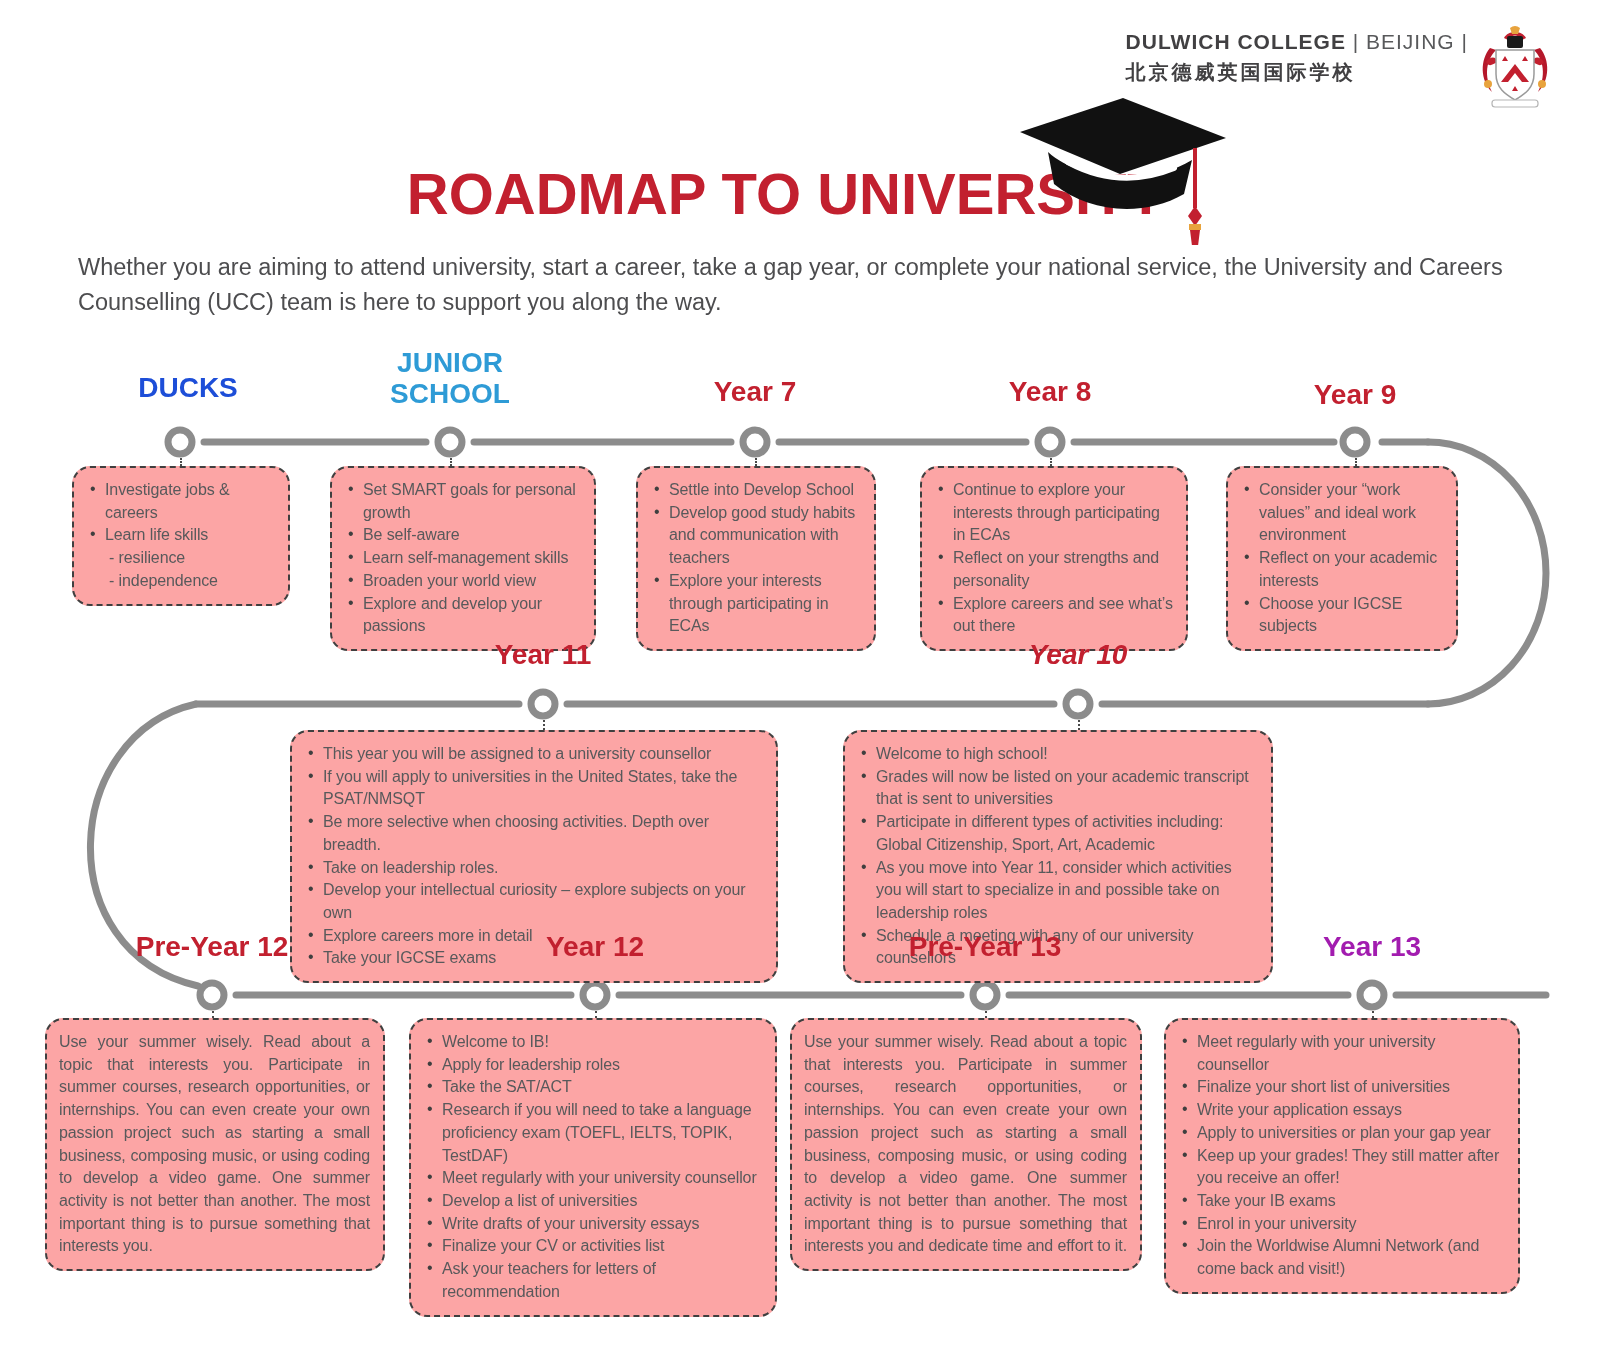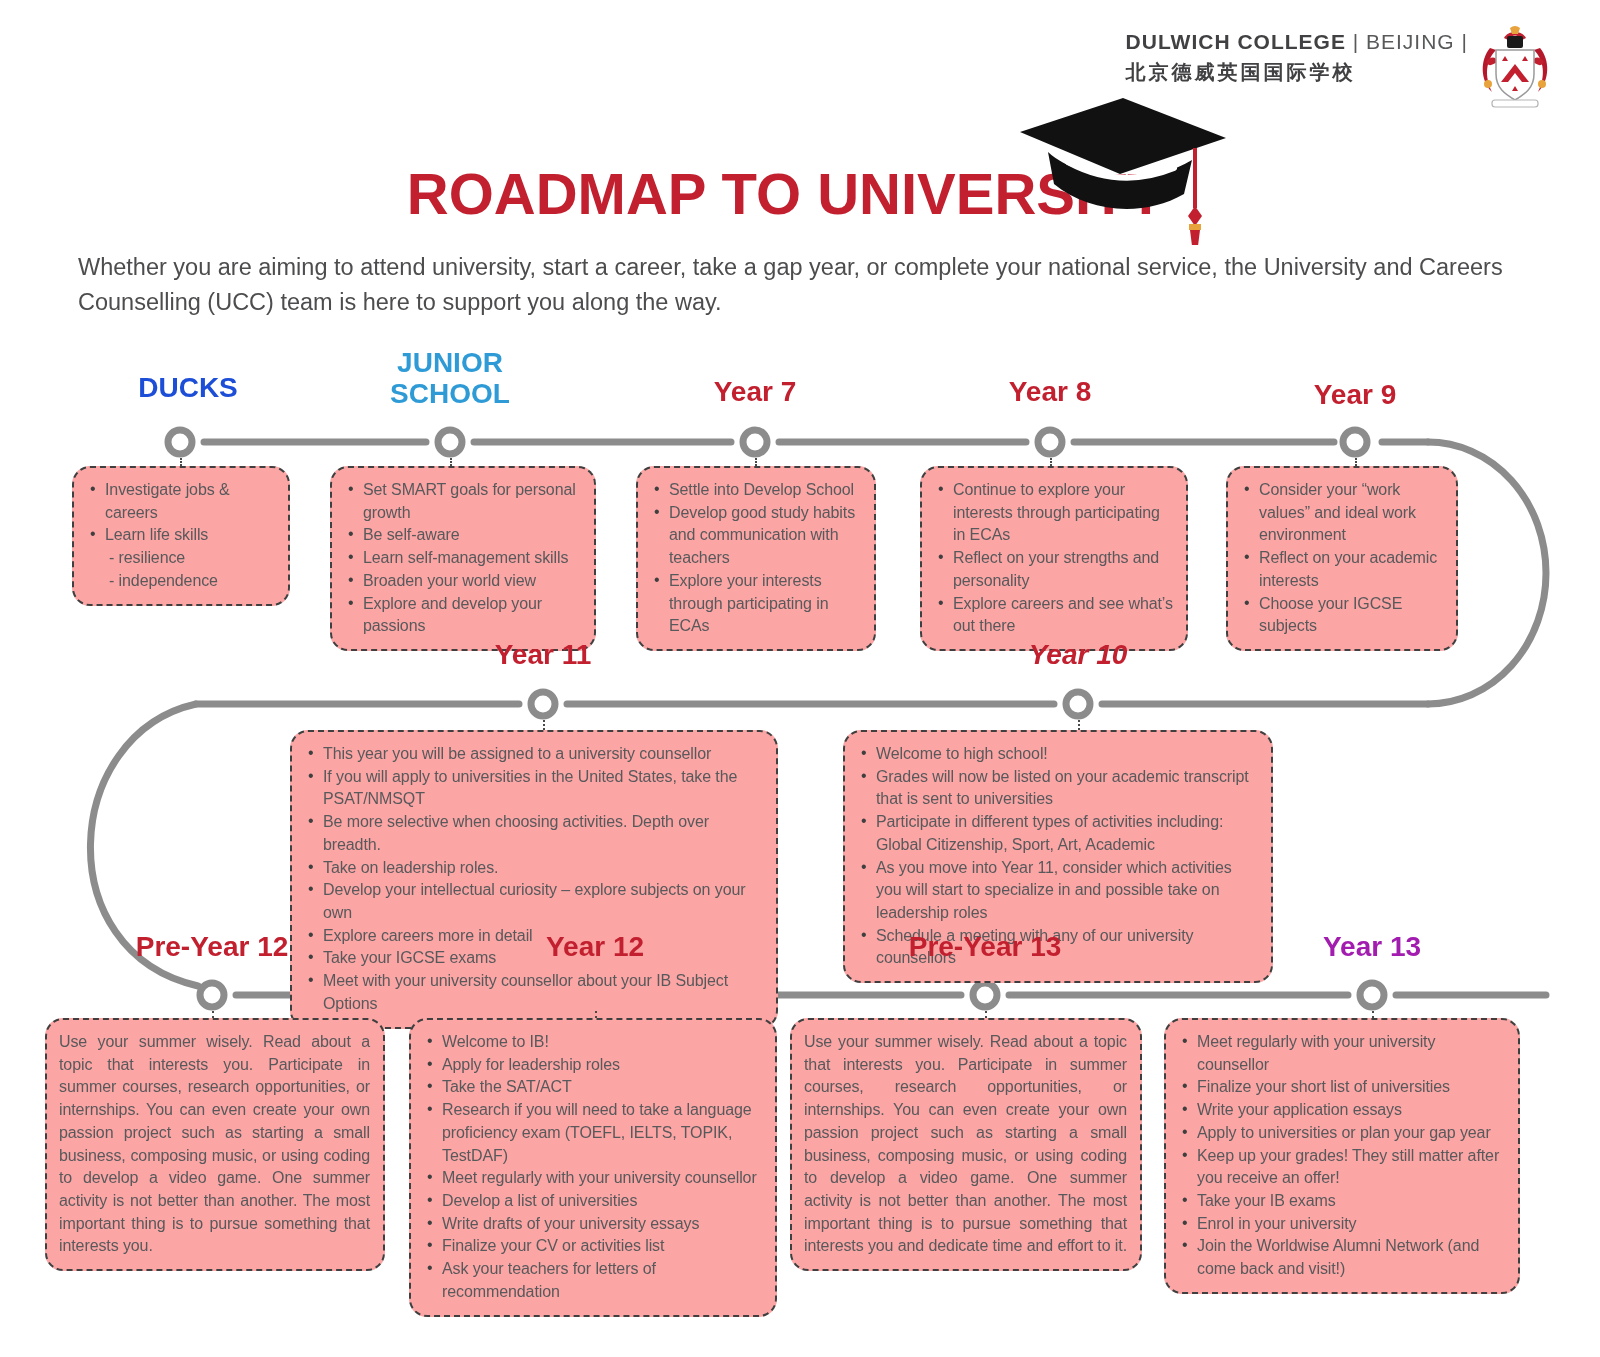--- a/index.html
+++ b/index.html
@@ -157,21 +157,20 @@
       <div class="stub" style="left: 543px; top: 720px; height: 10px;"></div>
       <div class="stage-box" style="left: 290px; top: 730px; width: 488px;">
         <ul>
           <li>This year you will be assigned to a university counsellor</li>
           <li>If you will apply to universities in the United States, take the PSAT/NMSQT</li>
           <li>Be more selective when choosing activities. Depth over breadth.</li>
           <li>Take on leadership roles.</li>
           <li>Develop your intellectual curiosity – explore subjects on your own</li>
           <li>Explore careers more in detail</li>
           <li>Take your IGCSE exams</li>
-          <li>Meet with your university counsellor about your IB Subject Options</li>
         </ul>
       </div>
       <div class="stage-label" style="left: 1078px; top: 640px; color: rgb(194, 32, 47); font-style: italic;">Year 10</div>
       <div class="stub" style="left: 1078px; top: 720px; height: 10px;"></div>
       <div class="stage-box" style="left: 843px; top: 730px; width: 430px;">
         <ul>
           <li>Welcome to high school!</li>
           <li>Grades will now be listed on your academic transcript that is sent to universities</li>
           <li>Participate in different types of activities including: Global Citizenship, Sport, Art, Academic</li>
           <li>As you move into Year 11, consider which activities you will start to specialize in and possible take on leadership roles</li>

